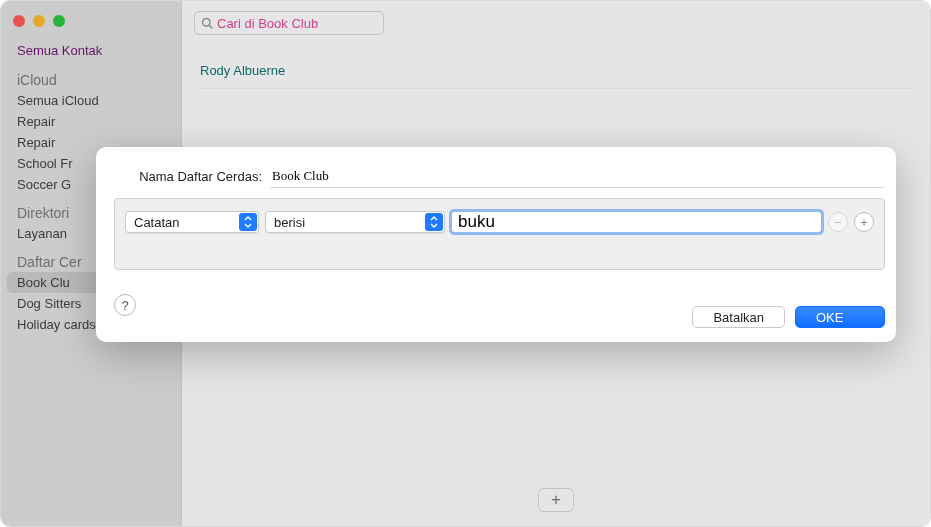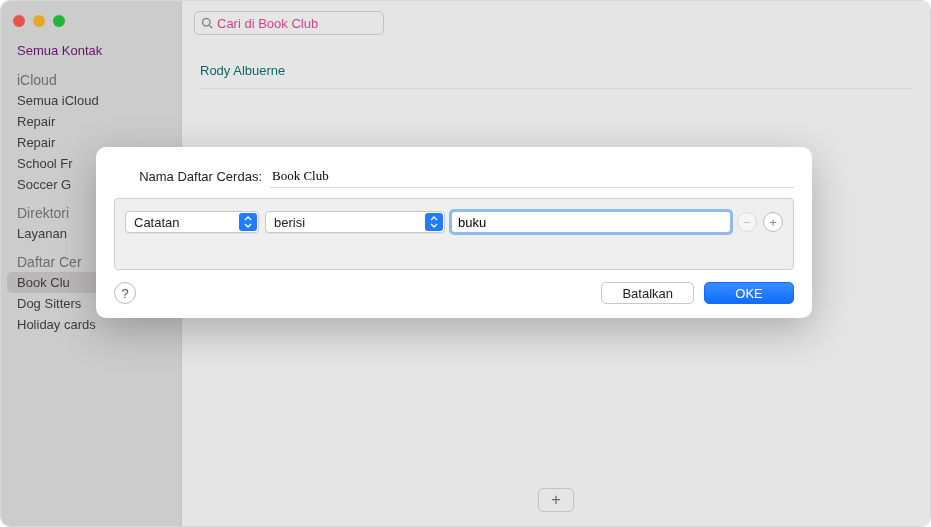--- a/index.html
+++ b/index.html
@@ -68,25 +68,25 @@
   }
   
   .dim {
     position: absolute;
     inset: 0;
     background: rgba(0,0,0,0.05);
   }
   .sheet {
     position: absolute;
     left: 95px; top: 146px;
-    width: 716px;
+    width: 800px;
     background: #fff;
     border-radius: 10px;
     box-shadow: 0 12px 40px rgba(0,0,0,0.25);
-    padding: 18px 18px 14px 18px;
+    padding: 18px 11px 14px 18px;
     font-size: 13px;
     color: #222;
   }
   .form-row { display: flex; align-items: center; margin-bottom: 10px; }
   .form-label { width: 156px; text-align: right; padding-right: 8px; color: #222; }
   .name-input {
     flex: 1;
     border: none;
     border-bottom: 1px solid #d8d8d8;
     font-size: 13px;
@@ -123,21 +123,21 @@
   }
   .popup .arrows svg { display:block; }
   .pop1 { width: 134px; }
   .pop2 { width: 180px; }
   .rule-input {
     flex: 1;
     height: 22px;
     border: 1px solid #c8c8c8;
     border-radius: 3px;
     padding: 0 6px;
-    font-size: 13px;
+    font-size: 17px;
     outline: 3px solid #8fb9ef;
     outline-offset: -1px;
     background: #fff;
   }
   .circle-btn {
     width: 20px; height: 20px;
     border-radius: 50%;
     border: 1px solid #bcbcbc;
     background: #fff;
     display: flex; align-items: center; justify-content: center;
@@ -158,23 +158,24 @@
     background: #fff;
     display: flex; align-items: center; justify-content: center;
     font-size: 13px; color: #555;
   }
   .spacer { flex: 1; }
   .btn {
     height: 22px;
     border-radius: 5px;
     padding: 0 20px;
     font-size: 13px;
-    display: flex; align-items: center; justify-content: center;
+    display: flex; align-items: center; 
     margin-left: 10px;
     cursor: default;
+    margin-top: 24px;
   }
   .btn-cancel {
     background: #fff;
     border: 1px solid #c8c8c8;
     color: #222;
   }
   .btn-ok {
     background: linear-gradient(#3a8cff,#0f6eff);
     border: 1px solid #0f6eff;
     color: #fff;

